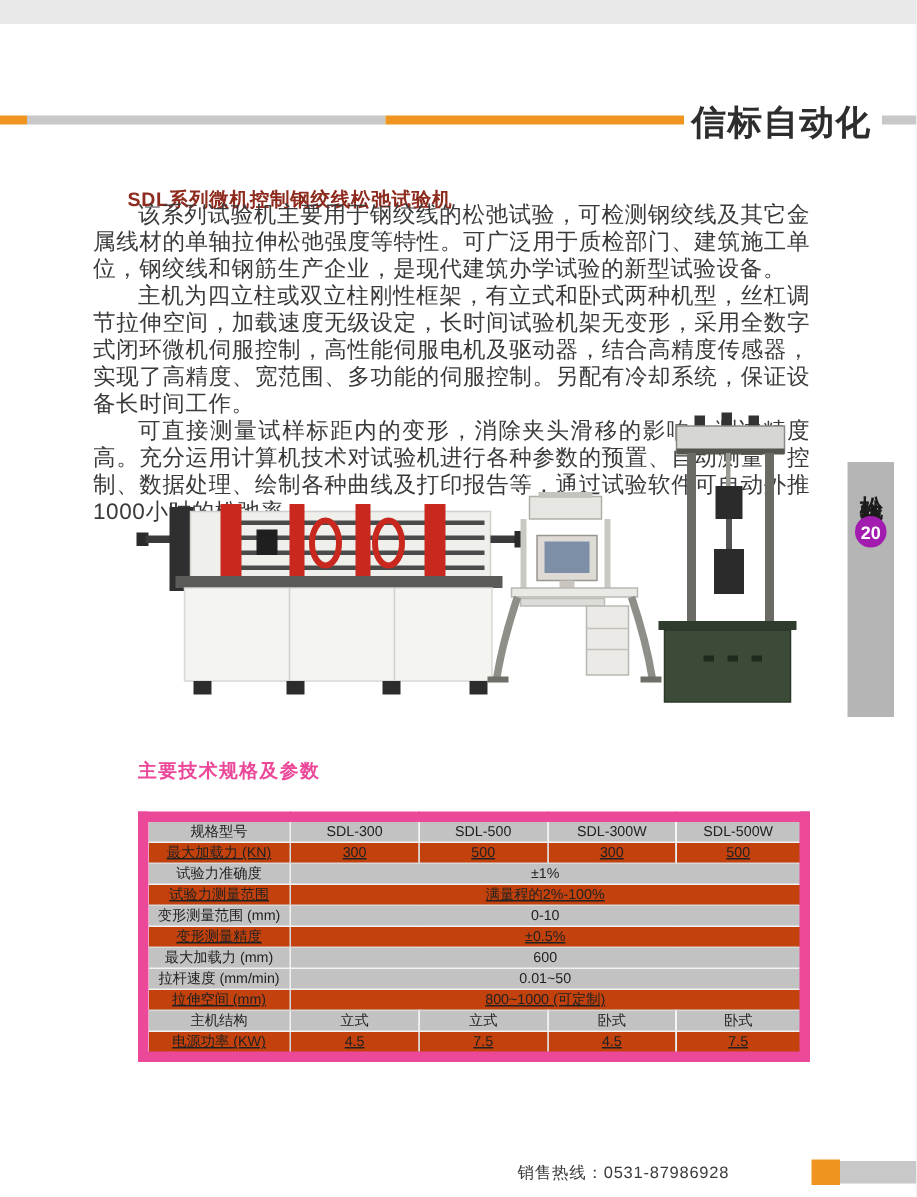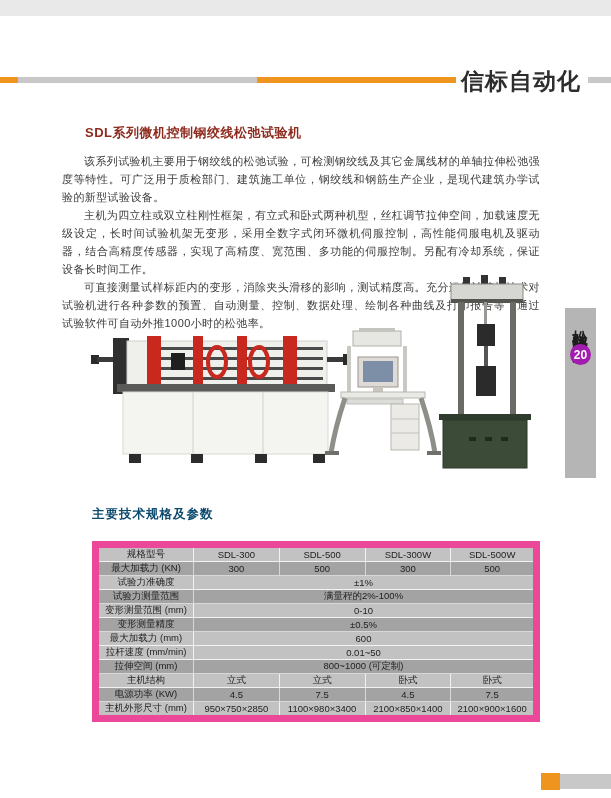--- a/index.html
+++ b/index.html
@@ -19,22 +19,22 @@
     position:absolute; left:461px; top:50px; width:126px;
     font-size:23px; font-weight:bold; color:#2d2d2d; letter-spacing:1px;
     white-space:nowrap;
   }
   
   .art-title {
     position:absolute; left:85px; top:108px;
     font-size:13px; font-weight:bold; color:#8e2b1f; letter-spacing:0.5px;
   }
   .art-body {
-    position:absolute; left:62px; top:136px; width:478px;
-    font-size:11px; line-height:18px; letter-spacing:0.4px;
+    position:absolute; left:62px; top:119px; width:478px;
+    font-size:15px; line-height:18px; letter-spacing:0.4px;
     text-align:justify; color:#3a3a3a;
   }
   .art-body p { text-indent:2em; }
   
   .photo { position:absolute; left:55px; top:255px; width:480px; height:205px; }
   
   .side-tab {
     position:absolute; left:565px; top:292px; width:31px; height:170px;
     background:#b5b5b5; display:flex; flex-direction:column;
     align-items:center; justify-content:flex-start; padding-top:10px;
@@ -45,35 +45,35 @@
     line-height:31px;
   }
   .side-num {
     margin-top:5px; width:21px; height:21px; border-radius:50%;
     background:#a21caf; color:#fff; font-size:12px; font-weight:bold;
     display:flex; align-items:center; justify-content:center;
   }
   
   .spec-title {
     position:absolute; left:92px; top:490px;
-    font-size:12.5px; font-weight:bold; color:#0c4a6e; letter-spacing:1px;
+    font-size:12.5px; font-weight:bold; color:#ec4899; letter-spacing:1px;
   }
   table.spec {
     position:absolute; left:92px; top:525px; width:448px;
     border-collapse:collapse; table-layout:fixed;
     font-size:9.5px; color:#222;
     border:7px solid #ec4899;
   }
   table.spec td {
     height:13.5px; text-align:center; vertical-align:middle;
     padding:0 2px; overflow:hidden; white-space:nowrap;
   }
   table.spec col.lbl { width:98px; }
   tr.g td { background:#c2c2c2; border:1px solid #f2f2f2; }
-  tr.w td { background:#a3a3a3; border:1px solid #d8d8d8; }
+  tr.w td { background:#c2410c; border:1px solid #d8d8d8;text-decoration:underline; }
   
   .hotline {
     position:absolute; left:345px; top:758px; font-size:11px;
     color:#3a3a3a; letter-spacing:0.5px; white-space:nowrap;
   }
   .fo { position:absolute; left:541px; top:757px; width:19px; height:17px; background:#f09420; }
   .fg { position:absolute; left:560px; top:758px; width:51px; height:15px; background:#c8c8c8; }
 </style>
 </head>
 <body>
@@ -227,26 +227,20 @@
       <td>卧式</td>
       <td>卧式</td>
     </tr>
     <tr class="w">
       <td>电源功率 (KW)</td>
       <td>4.5</td>
       <td>7.5</td>
       <td>4.5</td>
       <td>7.5</td>
     </tr>
-    <tr class="g">
-      <td>主机外形尺寸 (mm)</td>
-      <td>950×750×2850</td>
-      <td>1100×980×3400</td>
-      <td>2100×850×1400</td>
-      <td>2100×900×1600</td>
-    </tr>
   </tbody>
     </table>
 
+  <div class="hotline"><span>销售热线：</span><span>0531-87986928</span></div>
   <div class="fo"></div>
   <div class="fg"></div>
 
 </div>
 
 </body></html>

